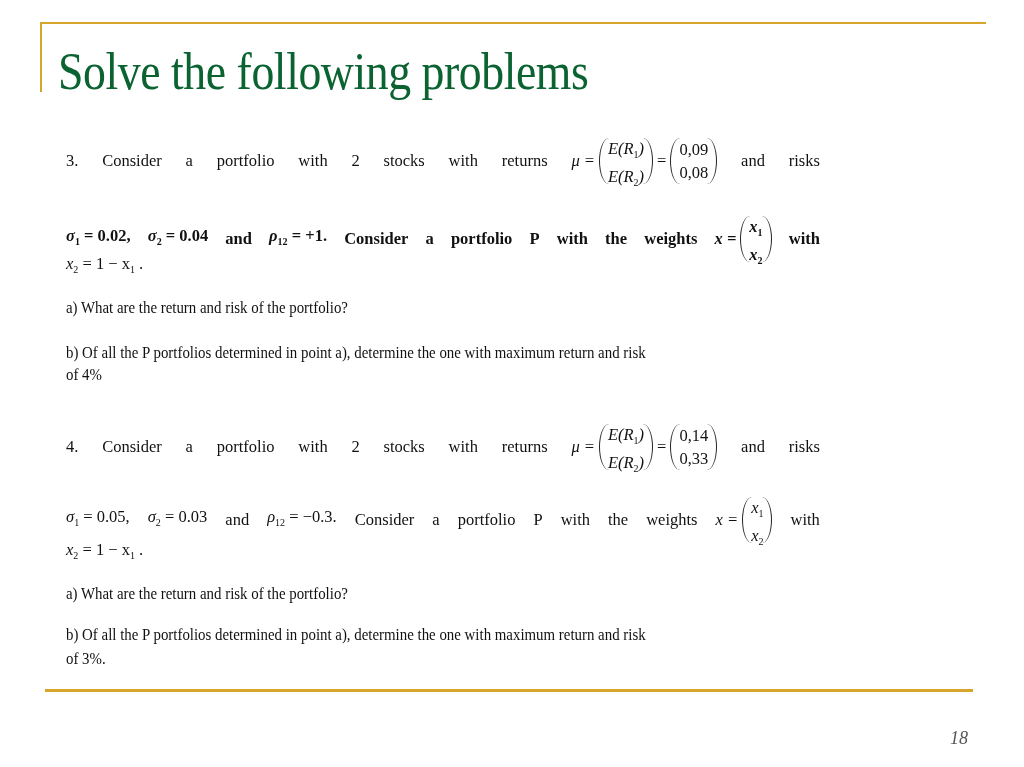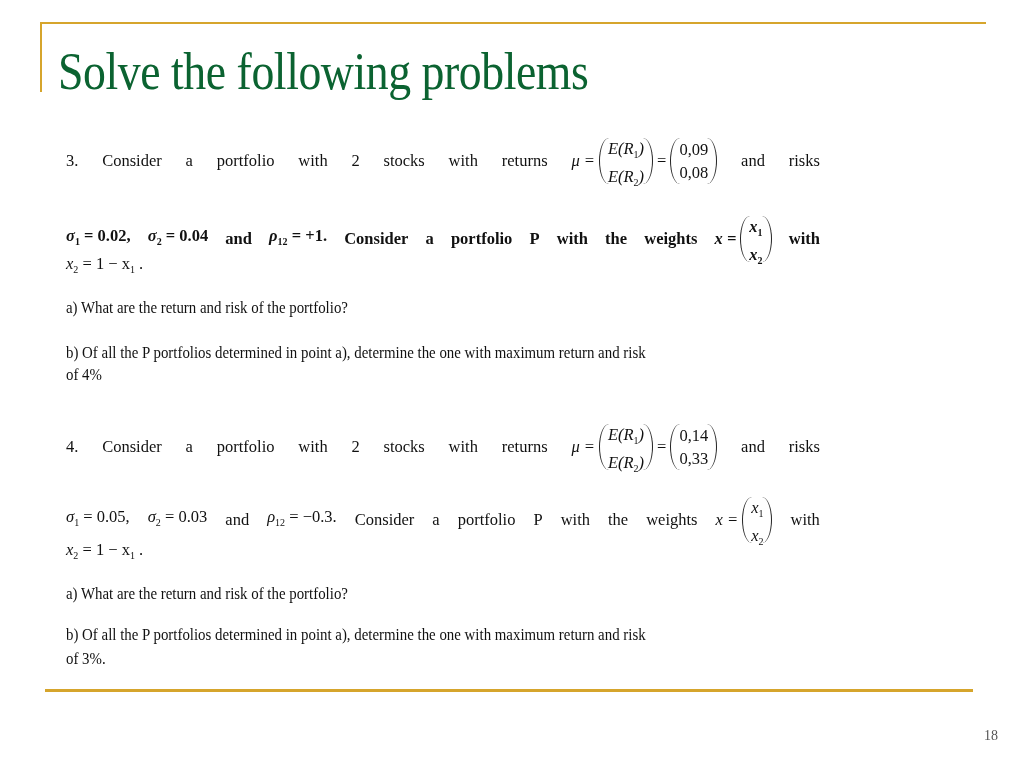--- a/index.html
+++ b/index.html
@@ -23,21 +23,21 @@
     sub { font-size: 10px; vertical-align: -4px; font-style: normal; }
     .matrix-group { display: inline-flex; align-items: center; gap: 4px; }
     .paren {
       display: inline-flex; flex-direction: column; justify-content: space-around; align-items: center;
       height: 46px; padding: 0 8px; border-left: 1.5px solid #222; border-right: 1.5px solid #222;
       border-radius: 10px / 23px;
     }
     .paren span { line-height: 22px; font-size: 16.5px; }
     .para { position: absolute; left: 66px; font-size: 16px; line-height: 22px; width: 760px;
       font-family: "Liberation Serif", "DejaVu Serif", serif; transform: scaleX(0.93); transform-origin: left top; }
-    .page-num { position: absolute; left: 984px; top: 728px; font-size: 14px; color: #555; }
+    .page-num { position: absolute; left: 950px; top: 728px; font-size: 18px; color: #555; font-style: italic; }
   </style>
 </head>
 <body>
 
 <div class="top-rule"></div>
 <div class="left-rule"></div>
 <h1 class="title">Solve the following problems</h1>
 
 <div class="line justify" style="top:138px;">
   <span>3.</span>

